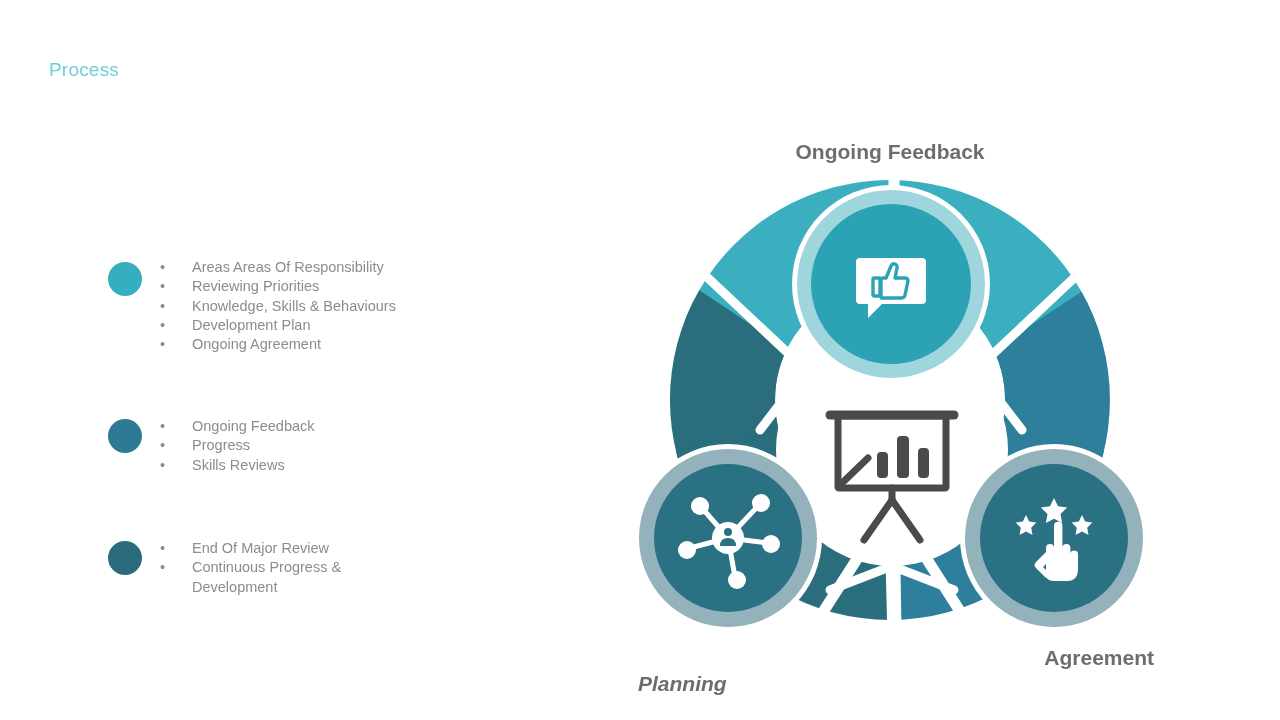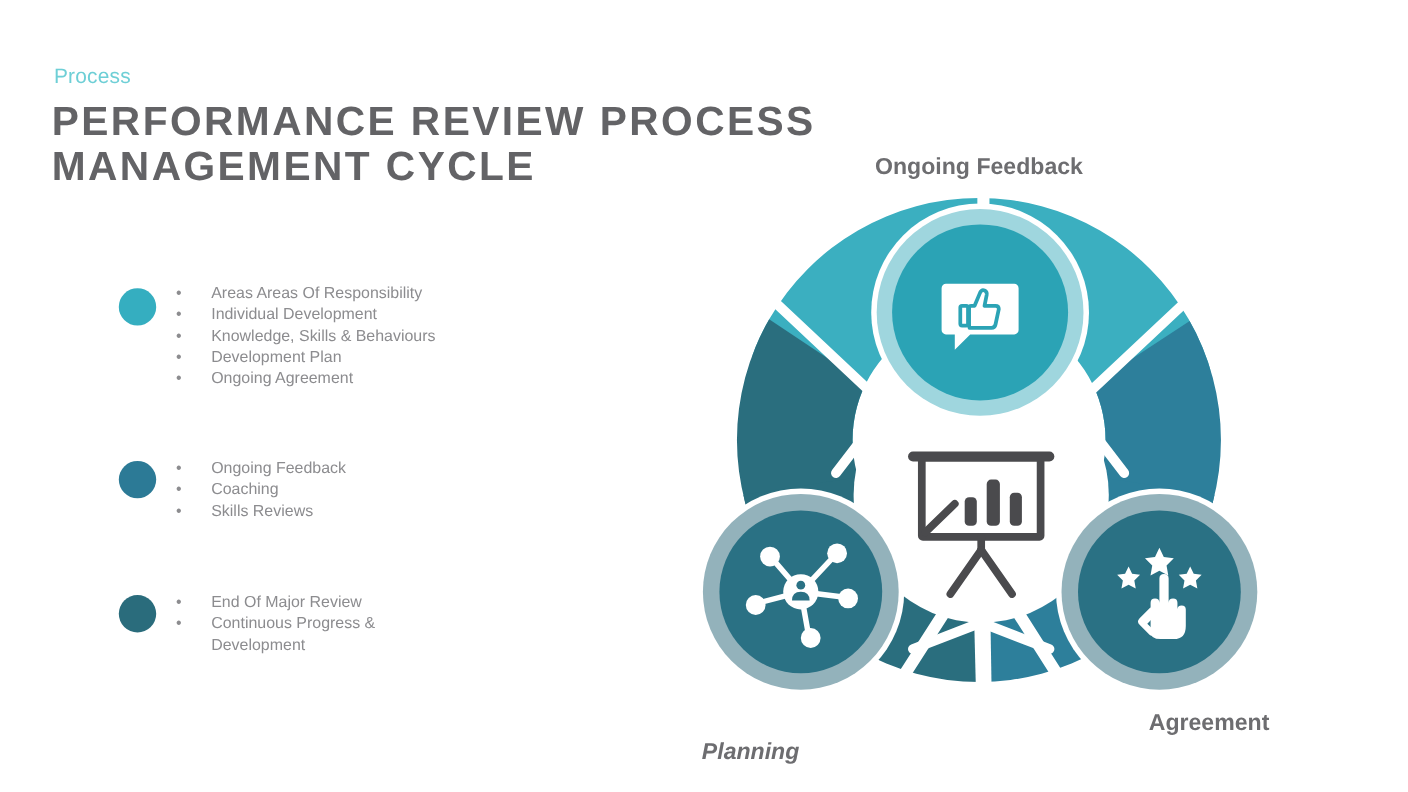--- a/index.html
+++ b/index.html
@@ -111,34 +111,33 @@
   .lbl-top   { left: 0; top: 20px; width: 560px; text-align: center; }
   .lbl-left  { left: 28px;  top: 552px; font-style: italic; }
   .lbl-right { right: 16px; top: 526px; }
 </style>
 </head>
 <body>
 
 <div class="slide">
 
   <div class="eyebrow">Process</div>
-  <div class="title">PERFORMANCE REVIEW PROCESS MANAGEMENT CYCLE</div>
 
   <div class="groups">
 
     <div class="group" style="top:258px;">
       <div class="group-bullet" style="top:4px;background:#35aec0;"></div>
       <div class="group-items">
         <div class="item">
           <span class="item-dot">•</span>
           <span class="item-text">Areas Areas Of Responsibility</span>
         </div>
         <div class="item">
           <span class="item-dot">•</span>
-          <span class="item-text">Individual  Development</span>
+          <span class="item-text">Reviewing  Priorities</span>
         </div>
         <div class="item">
           <span class="item-dot">•</span>
           <span class="item-text">Knowledge,  Skills &amp; Behaviours</span>
         </div>
         <div class="item">
           <span class="item-dot">•</span>
           <span class="item-text">Development Plan</span>
         </div>
         <div class="item">
@@ -150,21 +149,21 @@
 
     <div class="group" style="top:417px;">
       <div class="group-bullet" style="top:2px;background:#2c7a96;"></div>
       <div class="group-items">
         <div class="item">
           <span class="item-dot">•</span>
           <span class="item-text">Ongoing  Feedback</span>
         </div>
         <div class="item">
           <span class="item-dot">•</span>
-          <span class="item-text">Coaching</span>
+          <span class="item-text">Progress</span>
         </div>
         <div class="item">
           <span class="item-dot">•</span>
           <span class="item-text">Skills  Reviews</span>
         </div>
       </div>
     </div>
 
     <div class="group" style="top:539px;">
       <div class="group-bullet" style="top:2px;background:#2a6c7c;"></div>

